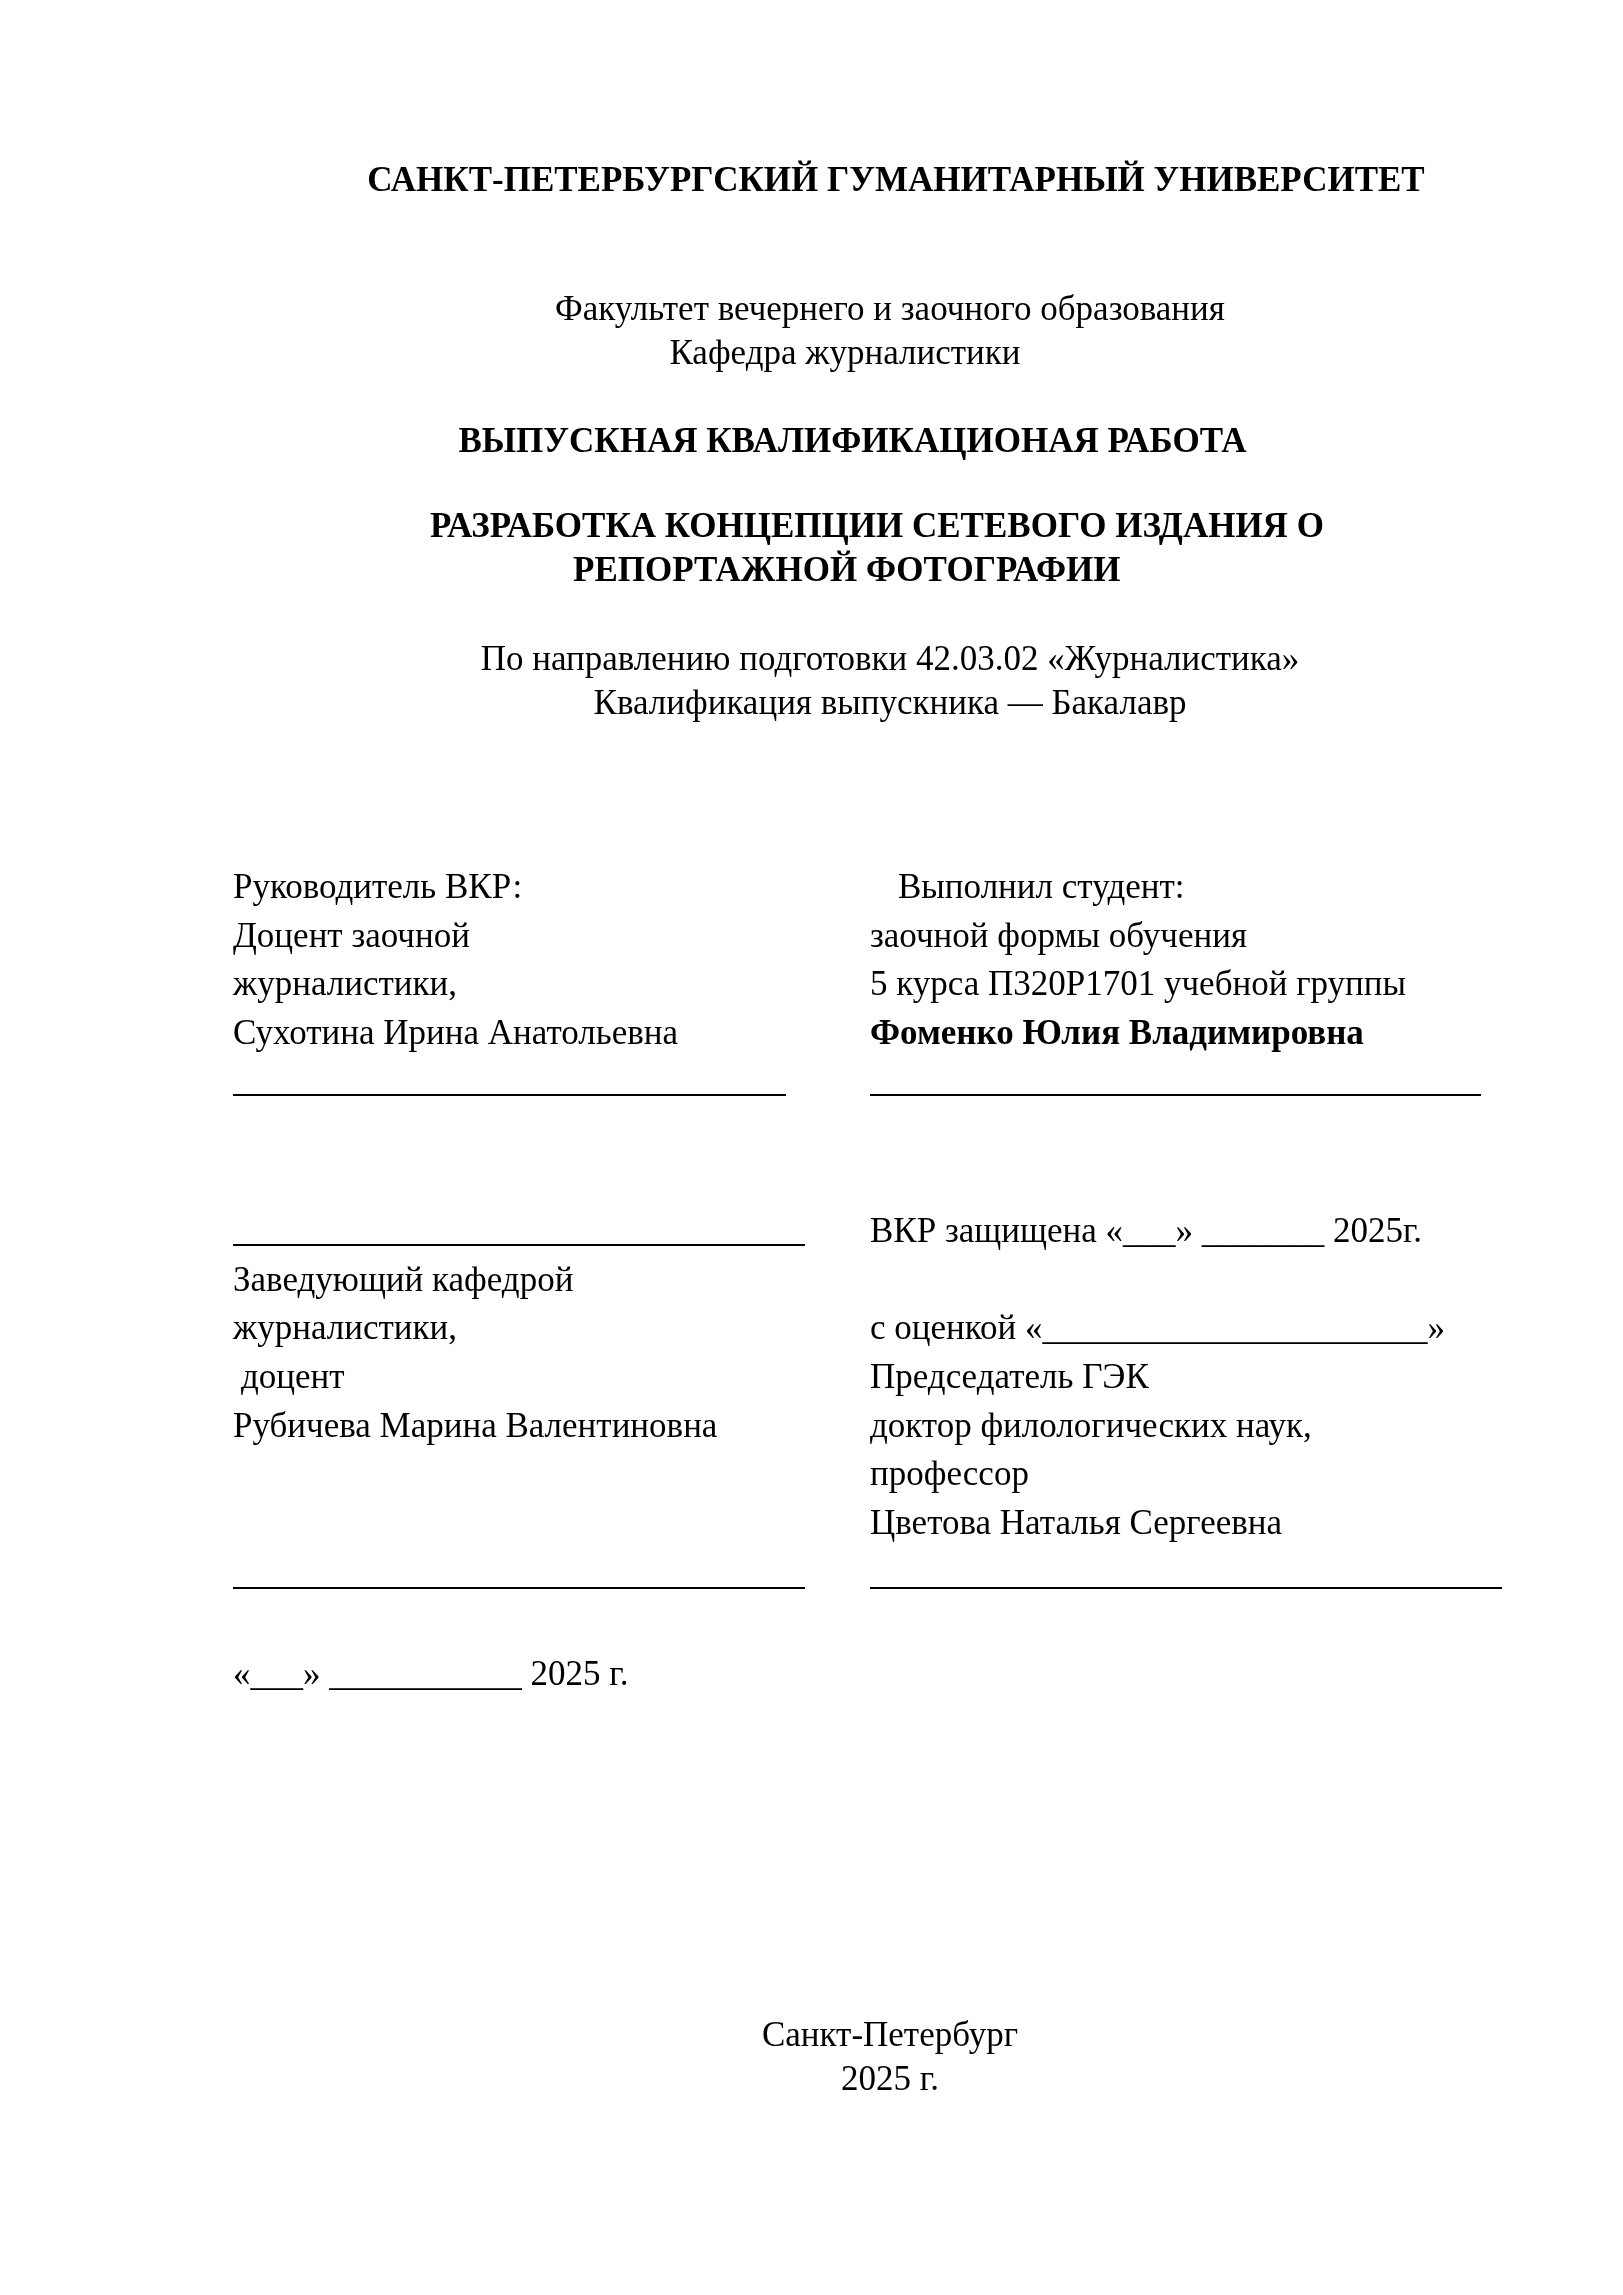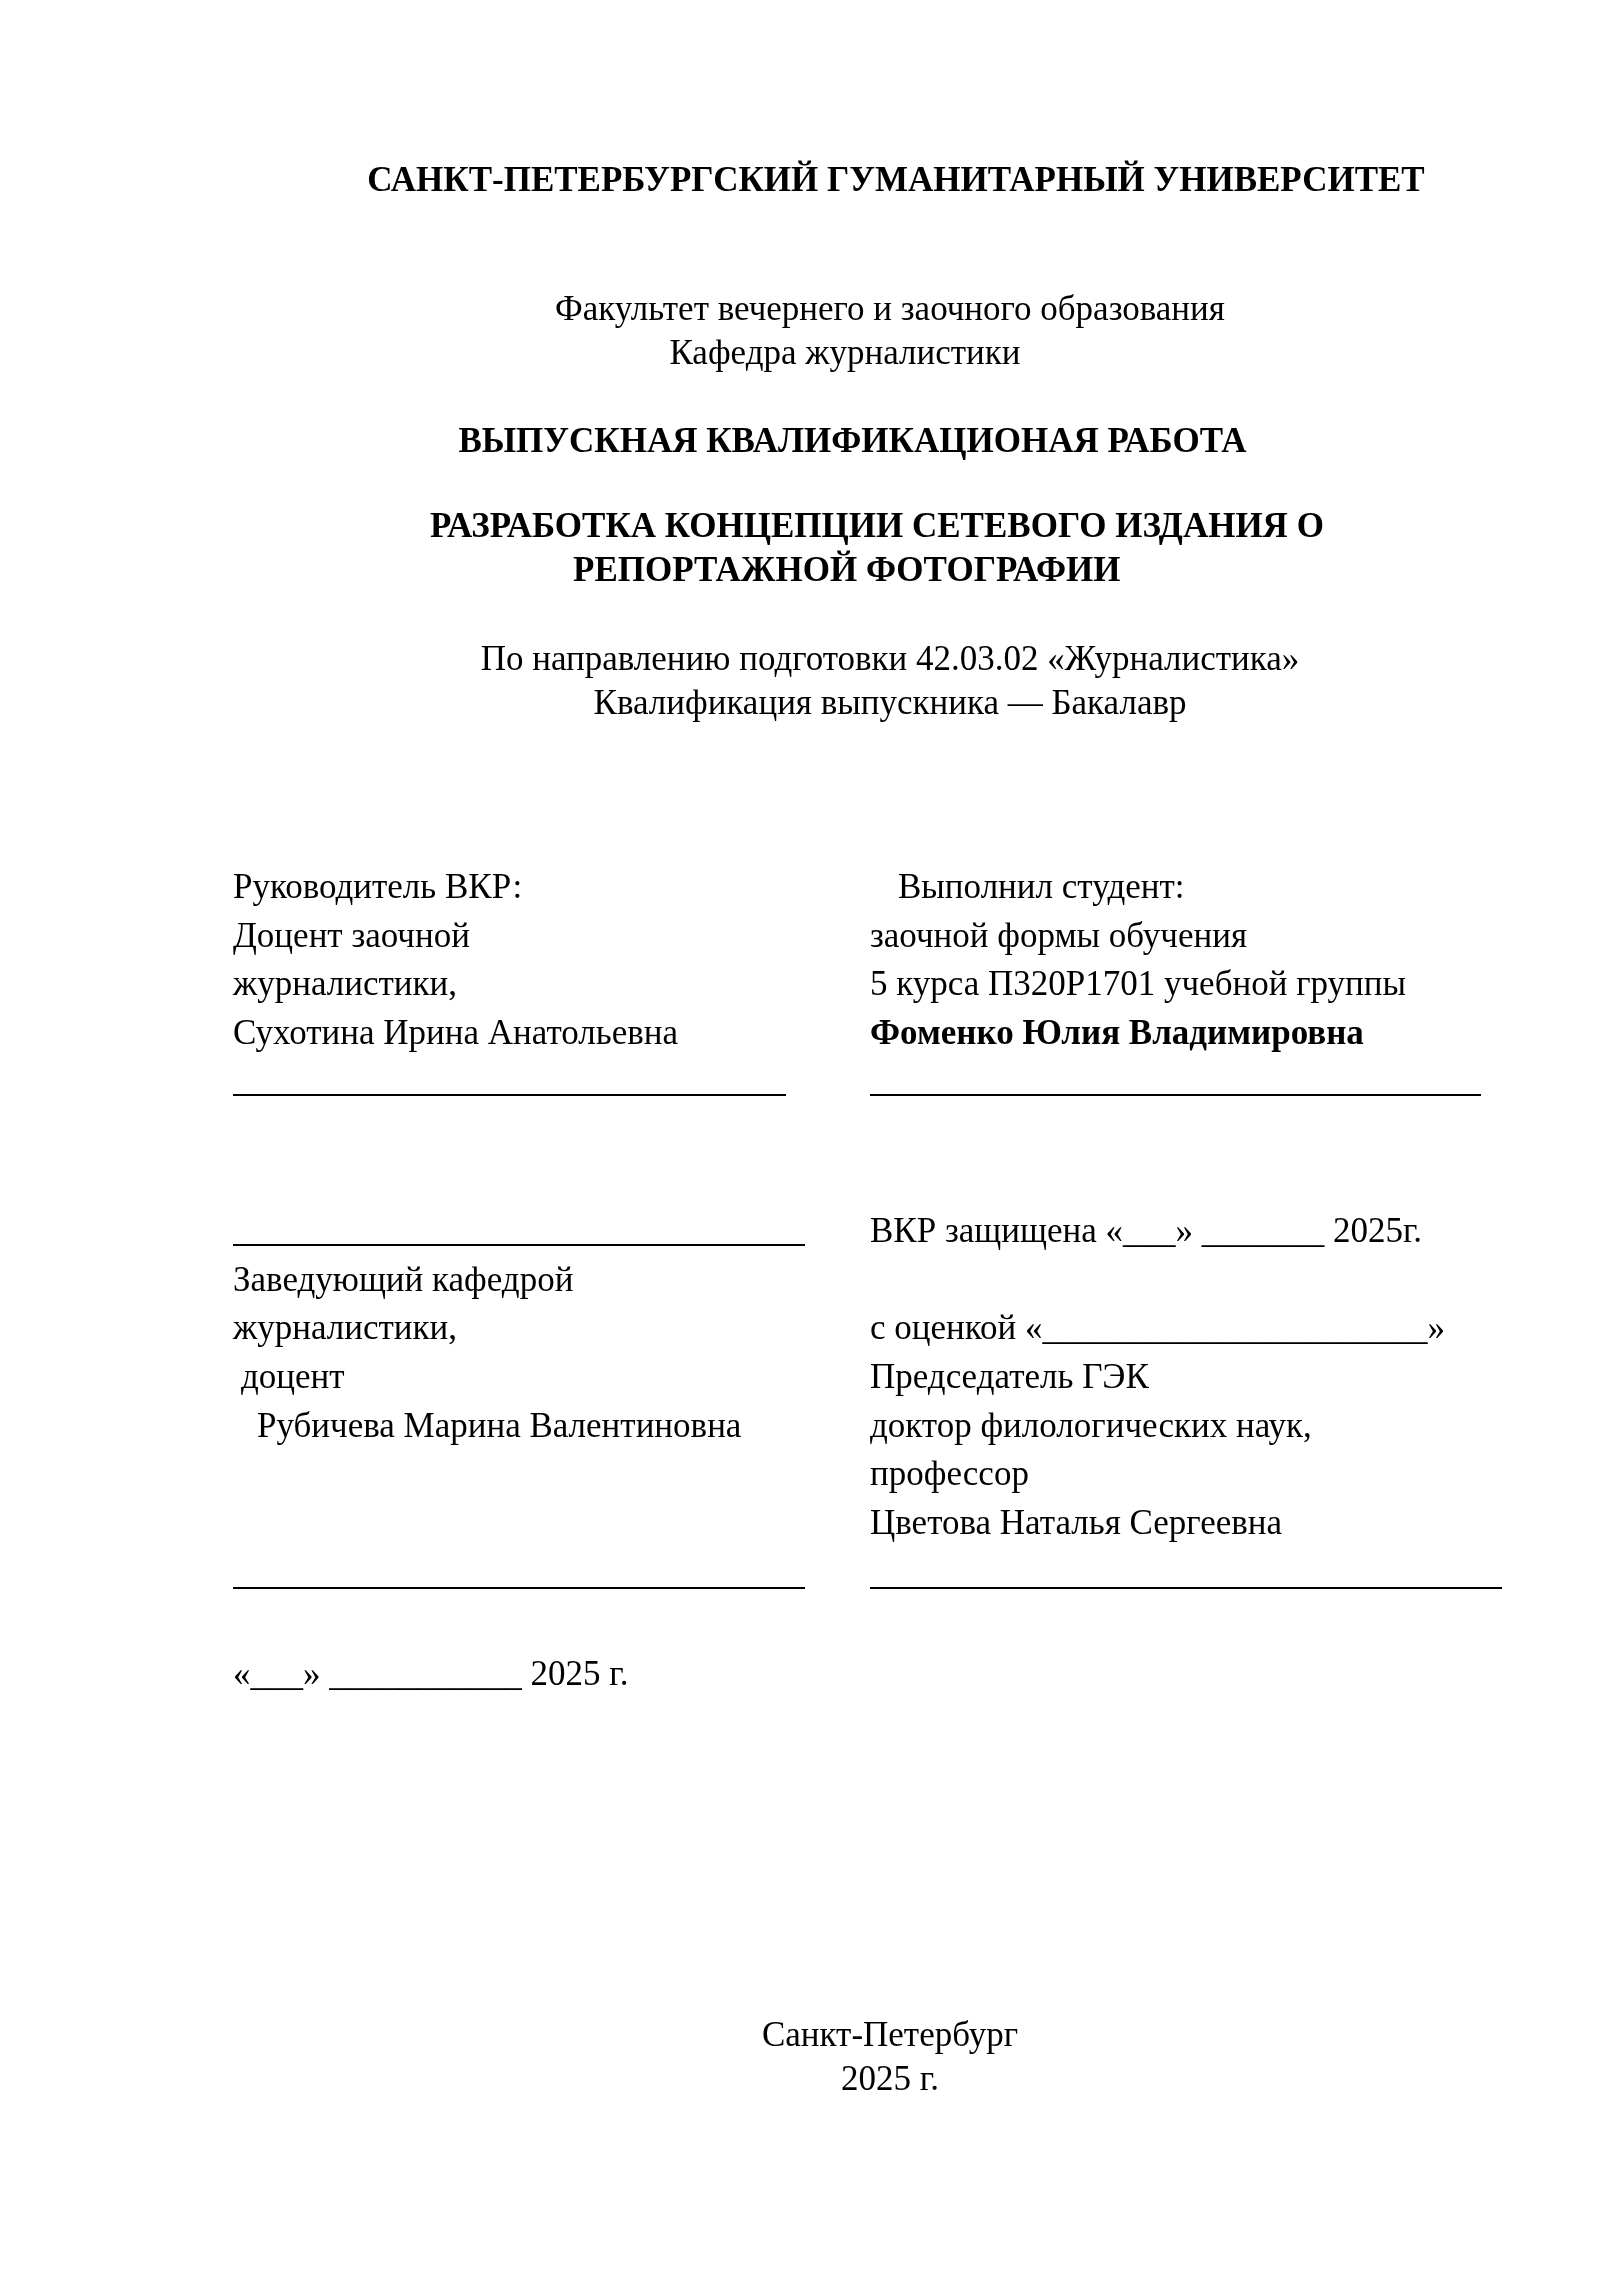--- a/index.html
+++ b/index.html
@@ -67,21 +67,21 @@
     <div class="line" style="left:870px; top:959px;">5 курса П320Р1701 учебной группы</div>
     <div class="line" style="left:870px; top:1008px;font-weight:bold;">Фоменко Юлия Владимировна</div>
     <div class="sigline" style="left:870px; top:1094px; width:611px;"></div>
   </div>
 
   <div>
     <div class="sigline" style="left:233px; top:1244px; width:572px;"></div>
     <div class="line" style="left:233px; top:1255px;">Заведующий кафедрой</div>
     <div class="line" style="left:233px; top:1303px;">журналистики,</div>
     <div class="line" style="left:233px; top:1352px;margin-left:8px;">доцент</div>
-    <div class="line" style="left:233px; top:1401px;margin-left:24px;">Рубичева Марина Валентиновна</div>
+    <div class="line" style="left:233px; top:1401px;">Рубичева Марина Валентиновна</div>
     <div class="sigline" style="left:233px; top:1587px; width:572px;"></div>
     <div class="line" style="left:233px; top:1649px;">«___» ___________ 2025 г.</div>
   </div>
 
   <div>
     <div class="line" style="left:870px; top:1206px;">ВКР защищена «___» _______ 2025г.</div>
     <div class="line" style="left:870px; top:1303px;">с оценкой «______________________»</div>
     <div class="line" style="left:870px; top:1352px;">Председатель ГЭК</div>
     <div class="line" style="left:870px; top:1401px;">доктор филологических наук,</div>
     <div class="line" style="left:870px; top:1449px;">профессор</div>

